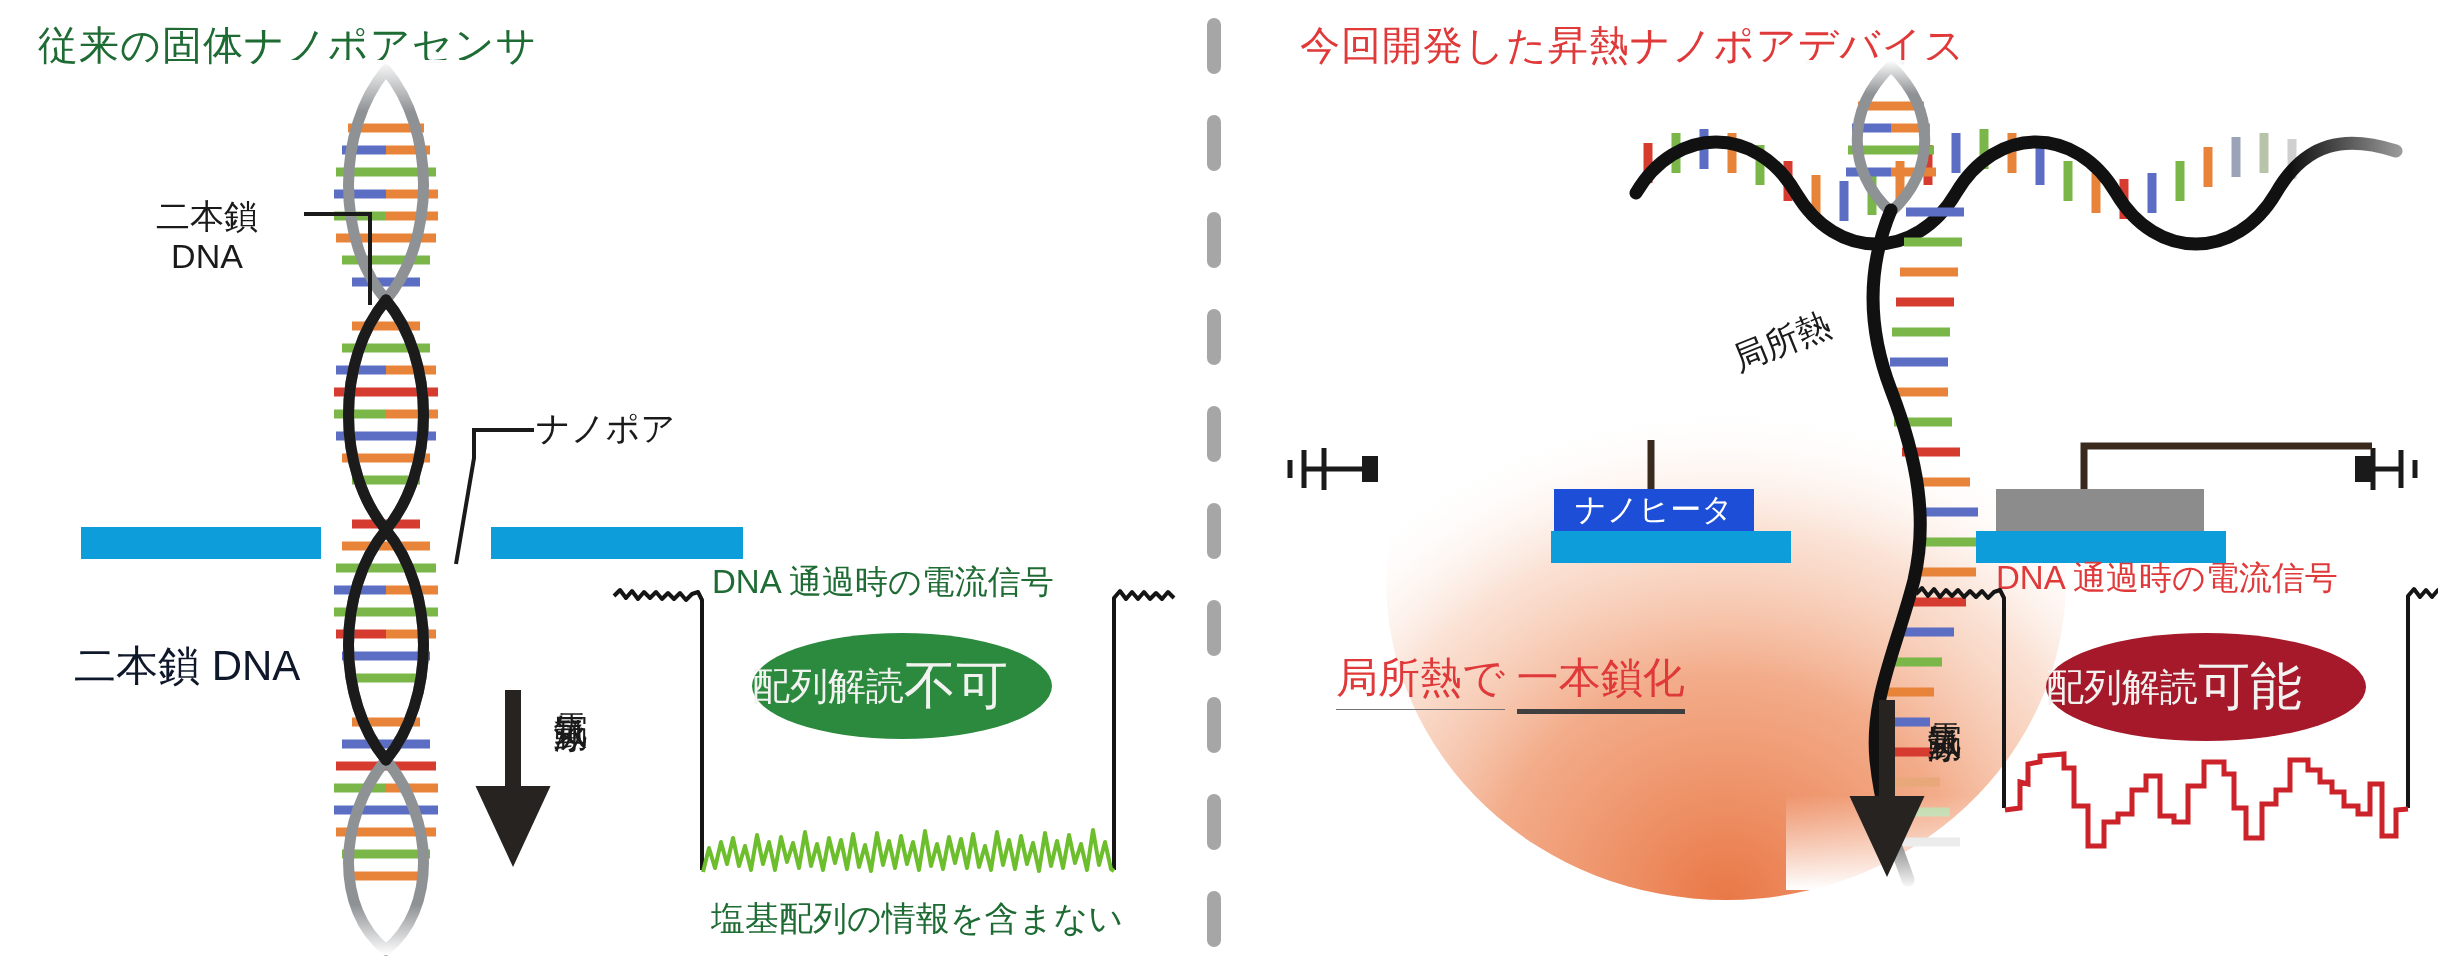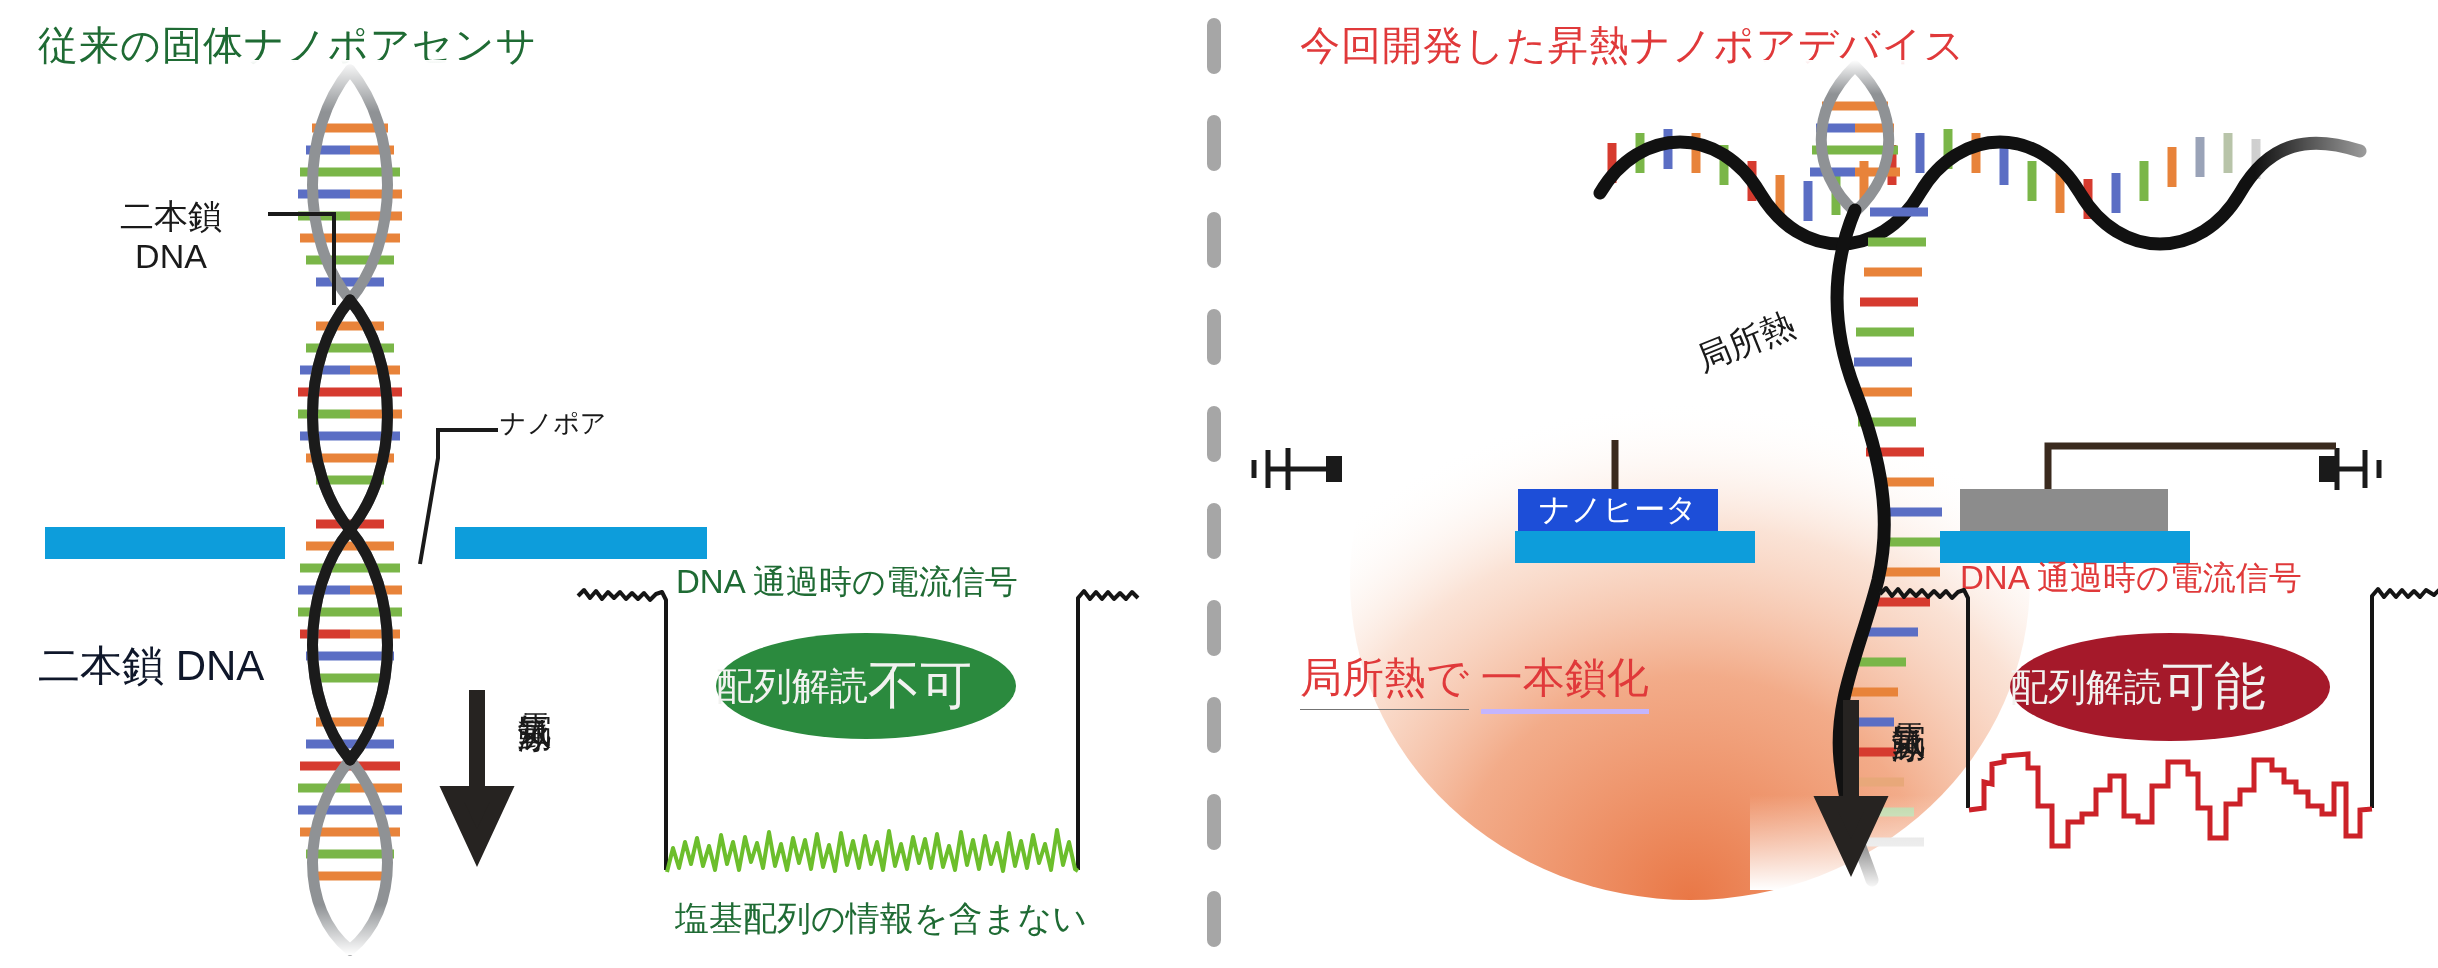--- a/index.html
+++ b/index.html
@@ -1,18 +1,18 @@
 <!DOCTYPE html>
 <html><head>
 <meta charset="utf-8">
 <style>
   html,body{margin:0;padding:0;background:#fff;}
   body{width:2438px;height:968px;position:relative;overflow:hidden;
        font-family:"Liberation Sans","DejaVu Sans",sans-serif;}
-  .panel{position:absolute;top:0;height:832px;}
+  .panel{position:absolute;top:0;height:832px;margin-left:36px;}
   #left-panel{left:0;width:1210px;}
   #right-panel{left:1260px;width:1178px;}
   .title{position:absolute;font-size:40px;font-weight:400;white-space:nowrap;letter-spacing:1px;}
   #left-title{left:38px;top:18px;color:#1f6b34;}
   #right-title{left:1300px;top:18px;color:#e0393a;}
   #divider{position:absolute;left:1207px;top:18px;width:14px;height:930px;}
   .lbl{position:absolute;white-space:nowrap;}
   .ctr{text-align:center;}
   svg{display:block;overflow:visible;}
   .vert{writing-mode:vertical-rl;text-orientation:upright;}
@@ -126,21 +126,21 @@
   <div class="lbl ctr" style="left:120px;top:196px;font-size:34px;color:#1a1a1a;line-height:1.18;">
     <div>二本鎖</div>
     <div>DNA</div>
   </div>
   <div style="position:absolute;left:268px;top:200px;">
     <svg width="110" height="110" viewBox="0 0 110 110">
       <path d="M0,14 L66,14 L66,105" fill="none" stroke="#1a1a1a" stroke-width="4"></path>
     </svg>
   </div>
 
-  <div class="lbl" style="left:500px;top:406px;font-size:26px;color:#1a1a1a;">ナノポア</div>
+  <div class="lbl" style="left:500px;top:406px;font-size:34px;color:#1a1a1a;">ナノポア</div>
   <div style="position:absolute;left:420px;top:418px;">
     <svg width="110" height="150" viewBox="0 0 110 150">
       <path d="M78,12 L18,12 L18,40 L0,146" fill="none" stroke="#1a1a1a" stroke-width="4"></path>
     </svg>
   </div>
 
   <div style="position:absolute;left:45px;top:527px;">
     <svg width="240" height="32" viewBox="0 0 240 32">
         <rect width="240" height="32" fill="#0d9ddb"></rect>
       </svg>
@@ -371,21 +371,21 @@
       </svg>
   </div>
   <div style="position:absolute;left:680px;top:531px;">
     <svg width="250" height="32" viewBox="0 0 250 32">
         <rect width="250" height="32" fill="#0d9ddb"></rect>
       </svg>
   </div>
 
   <div class="lbl" style="left:40px;top:638px;font-size:42px;color:#e0393a;line-height:1.32;">
     <div style="border-bottom:1px solid #737373;padding-bottom:4px;display:inline-block;">局所熱で</div>
-    <div style="border-bottom:5px solid #c4b5fd;padding-bottom:4px;display:inline-block;margin-top:12px;">一本鎖化</div>
+    <div style="border-bottom:5px solid #404040;padding-bottom:4px;display:inline-block;margin-top:12px;">一本鎖化</div>
   </div>
 
   <div style="position:absolute;left:562px;top:700px;">
     <svg width="58" height="160" viewBox="0 0 58 160">
       <path d="M29,0 L29,112 M29,158 L4,104 L54,104 Z" fill="#262321" stroke="#262321" stroke-width="16" stroke-linejoin="miter"></path>
     </svg>
   </div>
   <div class="lbl vert" style="left:626px;top:696px;font-size:34px;color:#1a1a1a;letter-spacing:2px;">電気泳動</div>
 
   <div class="lbl" style="left:700px;top:556px;font-size:33px;color:#e0393a;">DNA 通過時の電流信号</div>

